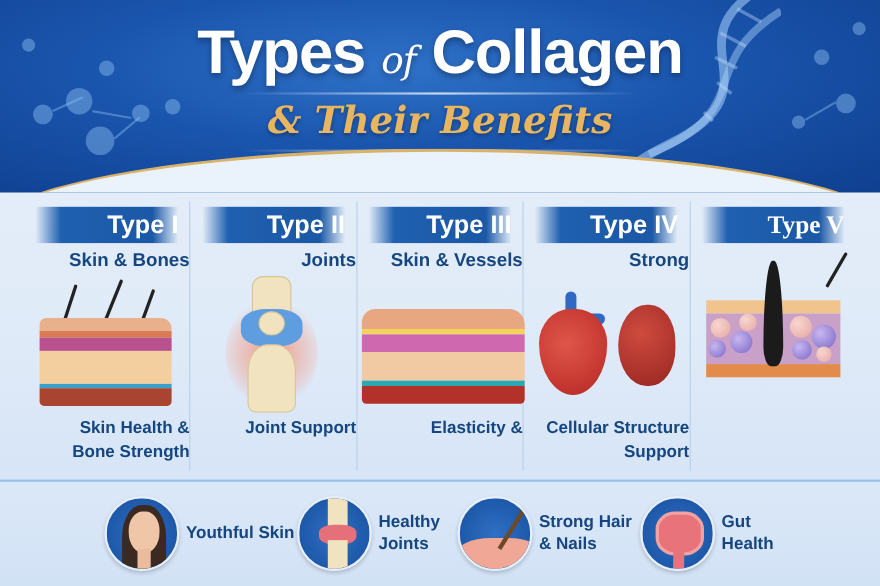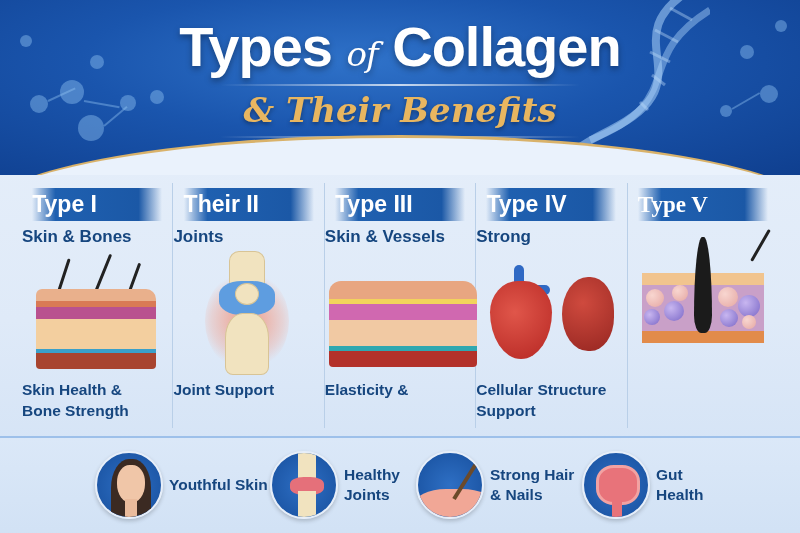--- a/index.html
+++ b/index.html
@@ -32,21 +32,21 @@
   .subtitle {
     position: absolute; left: 0; width: 800px; top: 90px; text-align: center;
     color: #e8b660; font-family: "DejaVu Serif", serif; font-style: italic; font-weight: bold;
     font-size: 34px; text-shadow: 0 2px 4px rgba(0,0,0,0.35);
   }
   .rule { position: absolute; left: 220px; width: 360px; height: 2px;
     background: linear-gradient(90deg, transparent, rgba(255,255,255,0.75), transparent); }
 
   
   .columns { position: absolute; left: 22px; top: 183px; width: 756px; height: 245px; display: flex; }
-  .col { flex: 1; position: relative; text-align: left; border-right: 1px solid #b9cfe8; }
+  .col { flex: 1; position: relative; text-align: right; border-right: 1px solid #b9cfe8; }
   .col:last-child { border-right: none; font-family: Liberation Serif, serif; }
   .banner {
     margin: 5px auto 0; width: 130px; height: 33px; line-height: 33px;
     background: linear-gradient(90deg, rgba(30,90,170,0) 0%, #1f60b0 18%, #1b58a6 82%, rgba(30,90,170,0) 100%);
     color: #fff; font-weight: bold; font-size: 23px;
   }
   .area { margin-top: 6px; color: #16467f; font-weight: bold; font-size: 17px; }
   .illus { position: relative; height: 128px; margin-top: 4px; }
   .benefit { position: absolute; left: 0; right: 0; top: 196px; color: #16467f; font-weight: bold; font-size: 15.5px; line-height: 21px; }
 
@@ -150,21 +150,21 @@
           <div class="l5"></div>
       </div>
     </div>
     <div class="benefit">
       <div>Skin Health &amp;</div>
       <div>Bone Strength</div>
     </div>
   </div>
 
   <div class="col">
-    <div class="banner">Their II</div>
+    <div class="banner">Type II</div>
     <div class="area">Joints</div>
     <div class="illus">
       <div class="glow"></div>
       <div class="bone" style="left:56px;top:0px;width:36px;height:52px;border-radius:10px 10px 40% 40%;"></div>
       <div class="cart" style="left:46px;top:30px;width:56px;height:34px;"></div>
       <div class="bone" style="left:62px;top:32px;width:24px;height:22px;border-radius:50%;"></div>
       <div class="bone" style="left:52px;top:62px;width:44px;height:62px;border-radius:40% 40% 8px 8px;"></div>
     </div>
     <div class="benefit">
       <div>Joint Support</div>

